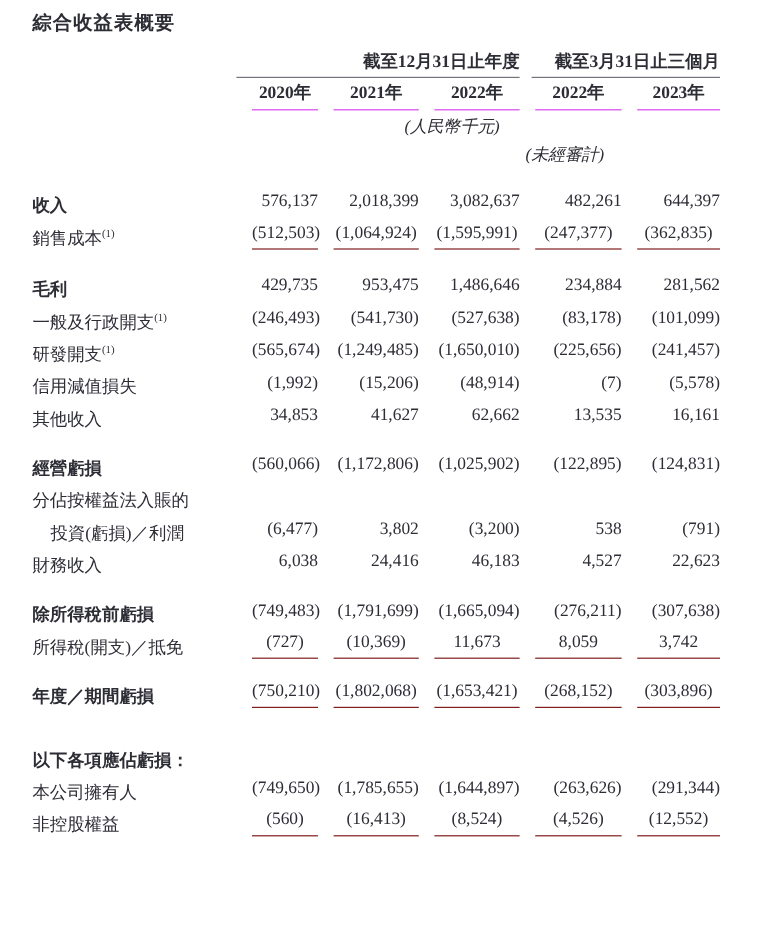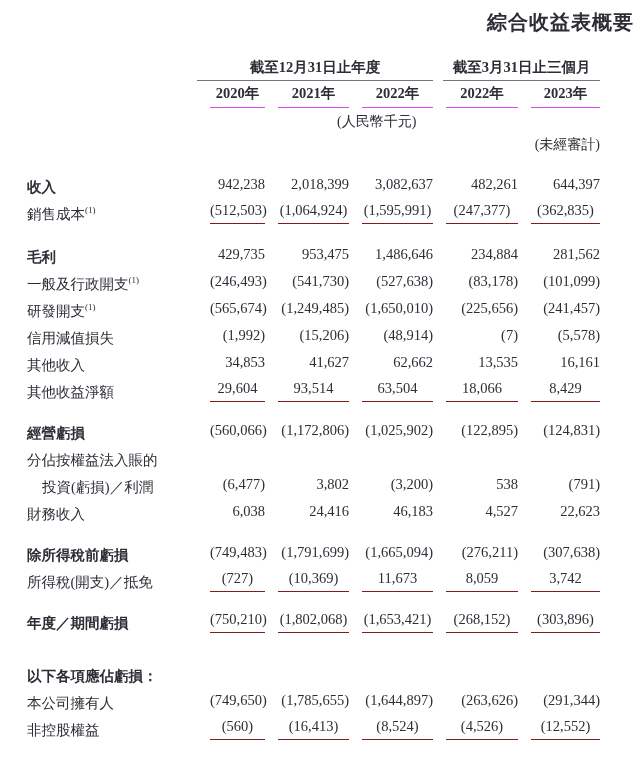--- a/index.html
+++ b/index.html
@@ -4,43 +4,42 @@
 <style>
   * { margin: 0; padding: 0; box-sizing: border-box; }
   html, body { background: #ffffff; }
   body {
     width: 634px; height: 780px; overflow: hidden;
     font-family: "Liberation Serif", "DejaVu Serif", serif;
     color: #2d2d36;
   }
   .page { padding: 9px 0 0 27px; width: 634px; }
   .title {
-    font-size: 20px; font-weight: bold; letter-spacing: 1px;
-    margin-bottom: 22px;
-    text-align: right;
+    font-size: 16px; font-weight: bold; letter-spacing: 1px;
+    margin-bottom: 12px;
   }
   table.fin { border-collapse: collapse; table-layout: fixed; width: 573px; }
   col.c-label { width: 170px; }
   col.c1 { width: 68px; }
   col.c2 { width: 84px; }
   col.c3 { width: 84px; }
   col.c4 { width: 85px; }
   col.c5 { width: 82px; }
   th, td { padding: 0; vertical-align: bottom; font-weight: normal; }
 
   
   .grp { font-size: 14.5px; font-weight: bold; height: 22px; }
-  .grp-in { border-bottom: 1px solid #73737d; padding-bottom: 3px; text-align: center; white-space: nowrap; }
+  .grp-in { border-bottom: 1px solid #73737d; padding-bottom: 3px; text-align: right; white-space: nowrap; }
   .grp2 { padding-left: 10px; }
   .yr { font-size: 14.5px; font-weight: bold; height: 27px; padding-left: 13px; }
   .yr-in { border-bottom: 1px solid #d946ef; text-align: center; padding-bottom: 4px; white-space: nowrap; }
   .note-row td { height: 23px; }
-  .note { font-size: 14px; white-space: nowrap; }
+  .note { font-style: italic; font-size: 14px; white-space: nowrap; }
   .unit-note { padding-left: 310px; }
-  .audit-note { padding-left: 411px; text-align: right; }
+  .audit-note { padding-left: 411px; }
 
   
   .data-row td { height: 27px; font-size: 14.5px; }
   td.lbl { white-space: nowrap; overflow: visible; }
   td.lbl.bold { font-weight: bold; margin-left: 16px; }
   td.lbl.indent .lbl-main { padding-left: 15px; }
   .lbl-sup { font-size: 9px; vertical-align: super; line-height: 0; }
   td.num { padding-left: 13px; }
   td.num .cell { text-align: right; padding-bottom: 4px; white-space: nowrap; }
   td.num .cell.rule { border-bottom: 1px solid #7f1d1d; text-align: center; }
@@ -100,21 +99,21 @@
         </td>
       </tr>
     </thead>
     <tbody id="rows">
         <tr class="spacer-row">
           <td colspan="6" style="height: 16px;"></td>
         </tr>
         <tr class="data-row">
     <td class="lbl bold"><span class="lbl-main">收入</span><sup class="lbl-sup"></sup></td>
     <td class="num">
-            <div class="cell">942,238</div>
+            <div class="cell">576,137</div>
           </td>
     <td class="num">
             <div class="cell">2,018,399</div>
           </td>
     <td class="num">
             <div class="cell">3,082,637</div>
           </td>
     <td class="num">
             <div class="cell">482,261</div>
           </td>
@@ -224,38 +223,20 @@
             <div class="cell">41,627</div>
           </td>
     <td class="num">
             <div class="cell">62,662</div>
           </td>
     <td class="num">
             <div class="cell">13,535</div>
           </td>
     <td class="num">
             <div class="cell">16,161</div>
-          </td>
-  </tr>
-        <tr class="data-row">
-    <td class="lbl"><span class="lbl-main">其他收益淨額</span><sup class="lbl-sup"></sup></td>
-    <td class="num">
-            <div class="cell rule">29,604</div>
-          </td>
-    <td class="num">
-            <div class="cell rule">93,514</div>
-          </td>
-    <td class="num">
-            <div class="cell rule">63,504</div>
-          </td>
-    <td class="num">
-            <div class="cell rule">18,066</div>
-          </td>
-    <td class="num">
-            <div class="cell rule">8,429</div>
           </td>
   </tr>
         <tr class="spacer-row">
           <td colspan="6" style="height: 14px;"></td>
         </tr>
         <tr class="data-row">
     <td class="lbl bold"><span class="lbl-main">經營虧損</span><sup class="lbl-sup"></sup></td>
     <td class="num">
             <div class="cell">(560,066)</div>
           </td>

